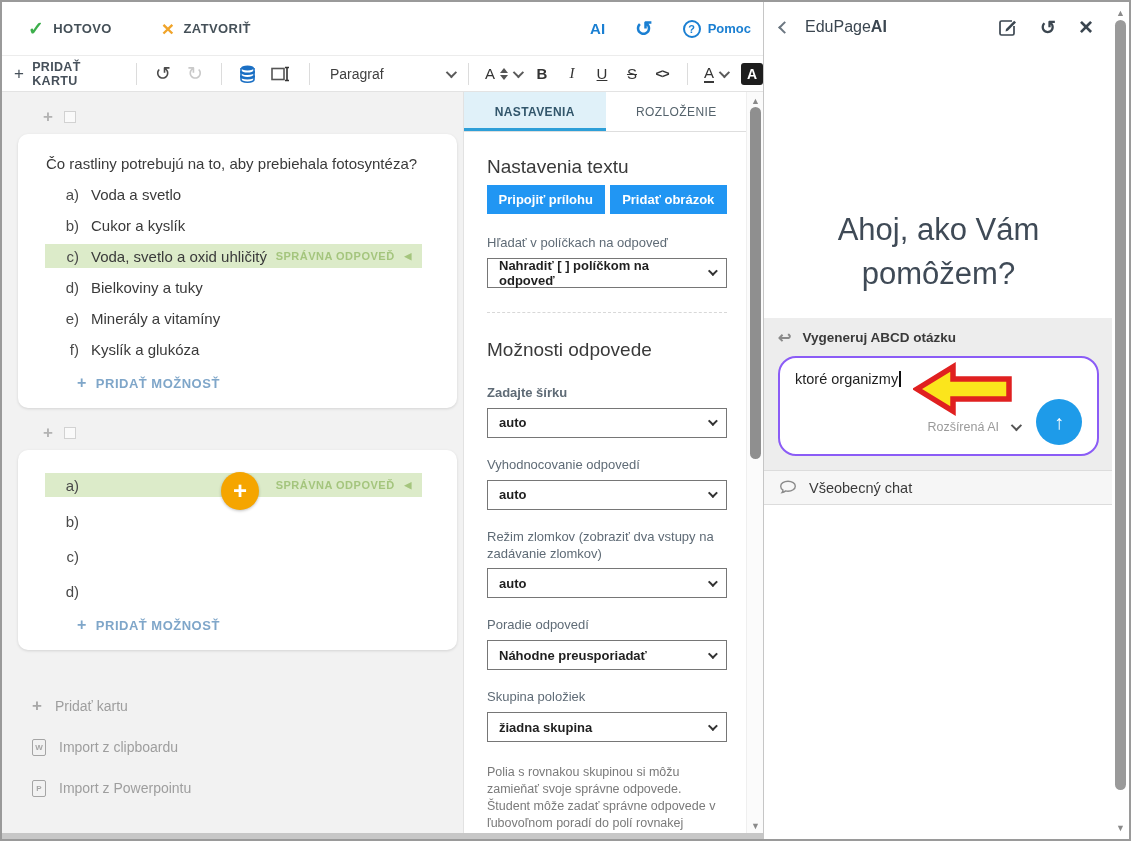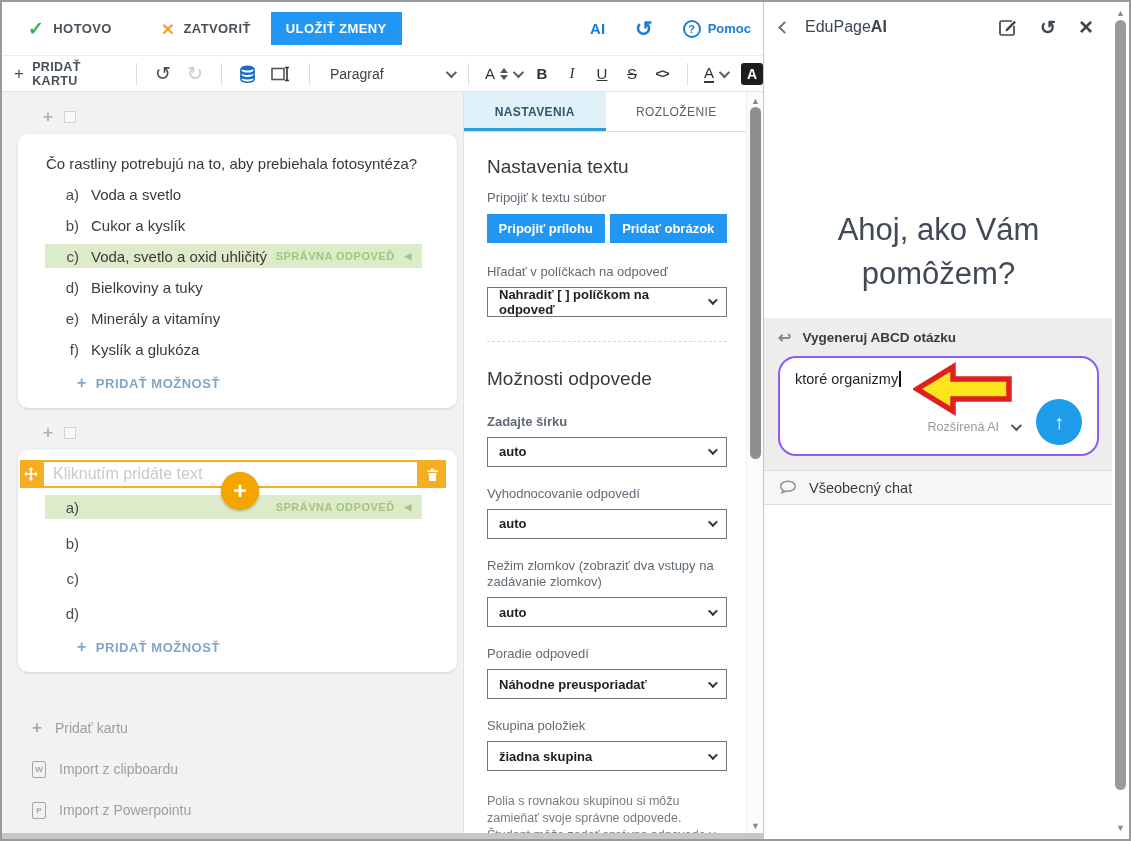--- a/index.html
+++ b/index.html
@@ -176,21 +176,20 @@
 
   <div class="toolbar1" style="padding-left:26px;">
     <div class="tb-item">
       <span class="ico-check">✓</span>
       <span>HOTOVO</span>
     </div>
     <div class="tb-item" style="margin-left:50px;">
       <span class="ico-x">×</span>
       <span>ZATVORIŤ</span>
     </div>
-    <button class="btn-save">ULOŽIŤ ZMENY</button>
     <div class="tb-right">
       <span class="ai-link">AI</span>
       <span class="ico-history-blue">↺</span>
       <div class="help">
         <span class="help-circle">?</span>
         <span class="help-label">Pomoc</span>
       </div>
     </div>
   </div>
 
@@ -288,36 +287,20 @@
         <span>PRIDAŤ MOŽNOSŤ</span>
       </div>
     </div>
 
     <div class="add-row">
       <span class="gplus">+</span>
       <span class="gcheckbox"></span>
     </div>
 
     <div class="card">
-      <div class="title-row">
-        <span class="move-handle">
-          <svg width="14" height="14" viewBox="0 0 14 14">
-            <path d="M7 0l2.4 3H4.6L7 0zM7 14l-2.4-3h4.8L7 14zM0 7l3-2.4v4.8L0 7zM14 7l-3 2.4V4.6L14 7z" fill="#fff"></path>
-            <path d="M7 2.5v9M2.5 7h9" stroke="#fff" stroke-width="1.6"></path>
-          </svg>
-        </span>
-        <div class="title-input">Kliknutím pridáte text</div>
-        <span class="trash-box">
-          <svg width="13" height="15" viewBox="0 0 13 15">
-            <rect x="1.2" y="3.4" width="10.6" height="1.6" fill="#fff"></rect>
-            <rect x="4.6" y="1.6" width="3.8" height="1.4" fill="#fff"></rect>
-            <path d="M2.6 6h7.8l-.7 8H3.3l-.7-8z" fill="#fff"></path>
-          </svg>
-        </span>
-      </div>
       <span class="plus-circle">+</span>
       <div class="opt correct">
         <span class="opt-letter">a)</span>
         <span class="opt-text"></span>
         <span class="badge">
           <span>SPRÁVNA ODPOVEĎ</span>
           <span class="badge-arr">◀</span>
         </span>
       </div>
       <div class="opt" style="margin-top:12px;">
@@ -354,21 +337,20 @@
     </div>
   </div>
 
   <div class="settings">
     <div class="tabs">
       <div class="tab active">NASTAVENIA</div>
       <div class="tab">ROZLOŽENIE</div>
     </div>
     <div class="sp-body">
       <div class="h-sec" style="margin-top:8px;">Nastavenia textu</div>
-      <div class="lbl">Pripojiť k textu súbor</div>
       <div class="btn-row">
         <button class="btn-blue">Pripojiť prílohu</button>
         <button class="btn-blue">Pridať obrázok</button>
       </div>
       <div class="lbl" style="margin-top:21px;">Hľadať v políčkach na odpoveď</div>
       <div class="select">
         <span>Nahradiť [ ] políčkom na odpoveď</span>
         <span class="chev"></span>
       </div>
 

